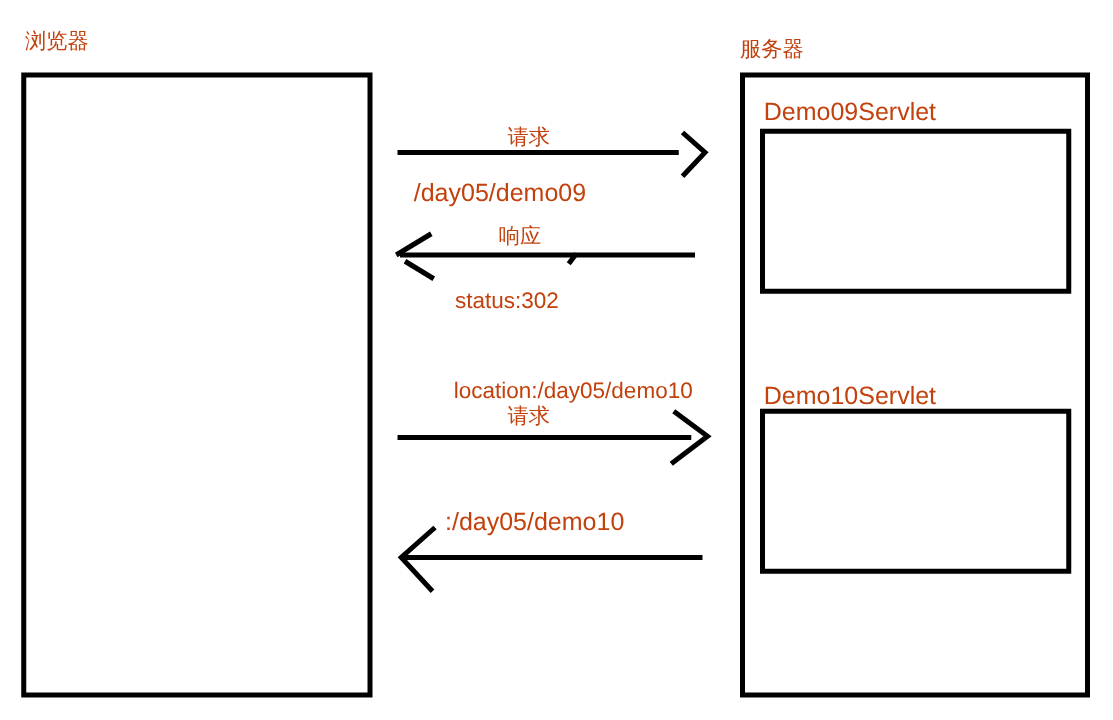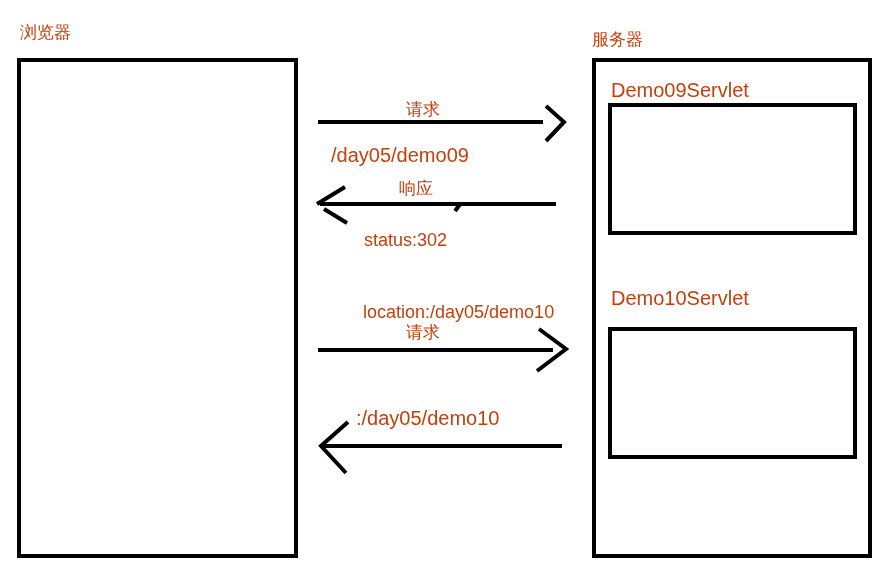--- a/index.html
+++ b/index.html
@@ -30,21 +30,21 @@
     position: absolute;
     white-space: nowrap;
     line-height: 1.1;
   }
   .lbl-cjk   { font-size: 17px; }
   .lbl-latin { font-size: 20px; }
   .lbl-small { font-size: 18px; }
   .browser-label  { left: 20px;  top: 24px; }
   .server-label   { left: 592px; top: 31px; }
   .servlet09-label { left: 611px; top: 79px; }
-  .servlet10-label { left: 611px; top: 287px; }
+  .servlet10-label { left: 611px; top: 306px; }
   .req1-label   { left: 406px; top: 101px; }
   .req1-path    { left: 331px; top: 144px; }
   .resp1-label  { left: 399px; top: 180px; }
   .resp1-line1  { left: 364px; top: 231px; text-align: right; }
   .resp1-line2  { left: 363px; top: 258px; margin-top: 45px; }
   .req2-label   { left: 406px; top: 324px; }
   .req2-path    { left: 356px; top: 363px; margin-top: 44px; }
   .arrow-layer {
     position: absolute;
     left: 0; top: 0;

